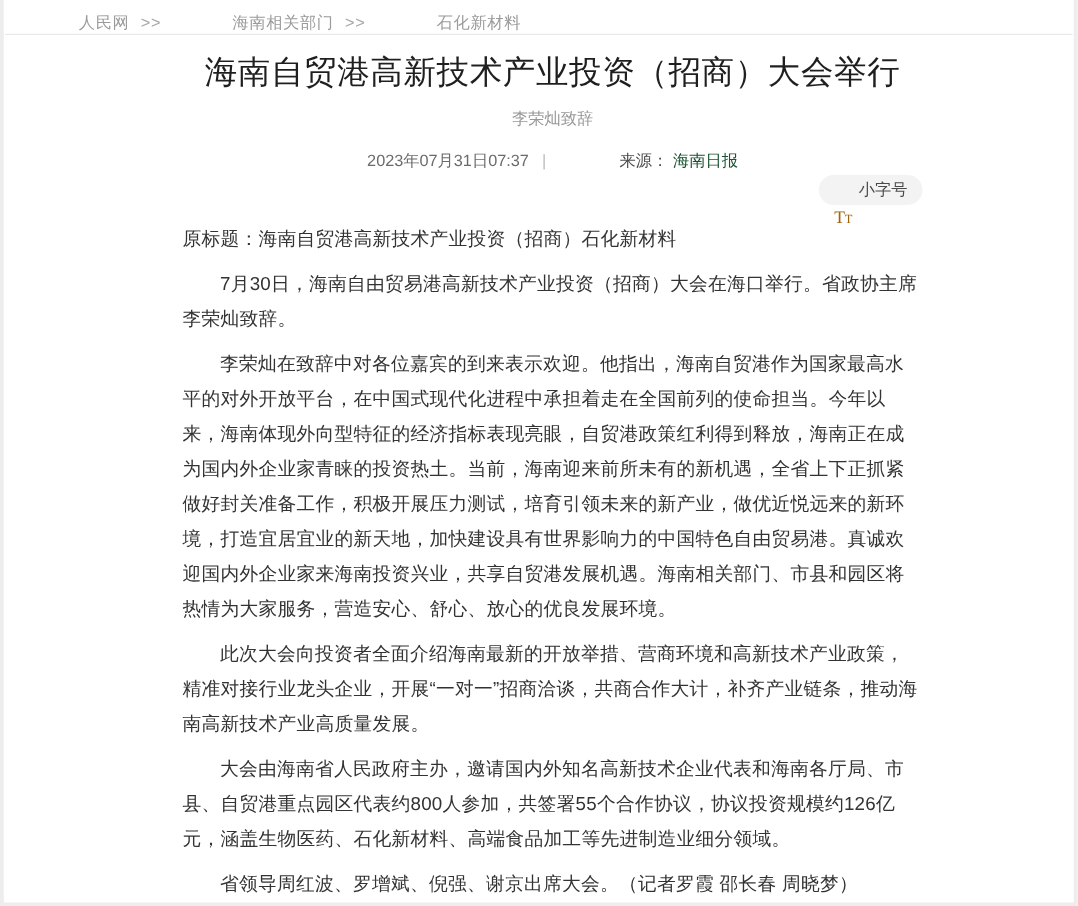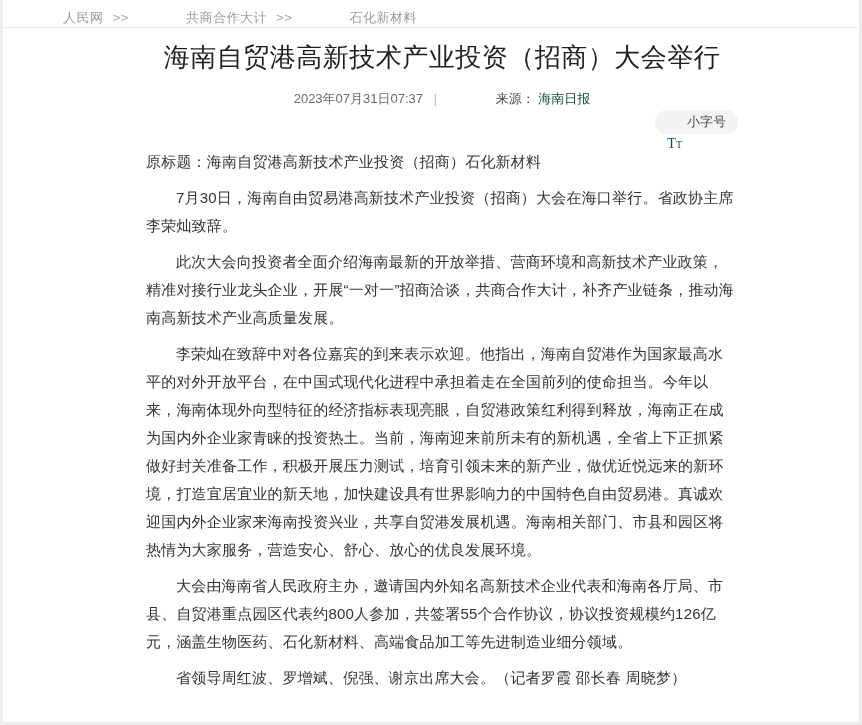--- a/index.html
+++ b/index.html
@@ -73,21 +73,21 @@
     height: 24px;
     padding: 0 12px;
     background: #f3f3f3;
     border: none;
     border-radius: 12px;
     font-family: "Liberation Sans", "DejaVu Sans", sans-serif;
     font-size: 13px;
     color: #4a4a4a;
     cursor: pointer;
   }
-  .t-icon { font-family: "Liberation Serif", "DejaVu Serif", serif; color: #0c4a6e; margin-right: 5px; margin-top: 44px; }
+  .t-icon { font-family: "Liberation Serif", "DejaVu Serif", serif; color: #a16207; margin-right: 5px; margin-top: 44px; }
   .t-big { font-size: 14px; }
   .t-small { font-size: 10px; }
   
   .body {
     margin-top: 14px;
     font-size: 15px;
     line-height: 28px;
     color: #333333;
     letter-spacing: 0.2px;
   }
@@ -96,47 +96,48 @@
   .body p:last-child { margin-bottom: 0; }
 </style>
 </head>
 <body>
 
 <div class="page">
 
   <div class="breadcrumb">
     <a>人民网</a>
     <span class="sep">&gt;&gt;</span>
-    <a>共商合作大计</a>
+    <a>海南相关部门</a>
     <span class="sep">&gt;&gt;</span>
     <a>石化新材料</a>
   </div>
 
   <div class="divider"></div>
 
   <div class="article-col">
     <h1 class="title">海南自贸港高新技术产业投资（招商）大会举行</h1>
+    <div class="subtitle">李荣灿致辞</div>
 
     <div class="meta">
       <span class="date">2023年07月31日07:37</span>
       <span class="pipe">|</span>
       <span class="src-label">来源：</span>
       <a class="src">海南日报</a>
     </div>
 
     <div class="toolbar">
       <button class="font-pill">
         <span class="t-icon"><span class="t-big">T</span><span class="t-small">T</span></span>
         <span class="t-label">小字号</span>
       </button>
     </div>
 
     <div class="body">
       <p class="orig-title">原标题：海南自贸港高新技术产业投资（招商）石化新材料</p>
       <p class="para">7月30日，海南自由贸易港高新技术产业投资（招商）大会在海口举行。省政协主席李荣灿致辞。</p>
+      <p class="para">李荣灿在致辞中对各位嘉宾的到来表示欢迎。他指出，海南自贸港作为国家最高水平的对外开放平台，在中国式现代化进程中承担着走在全国前列的使命担当。今年以来，海南体现外向型特征的经济指标表现亮眼，自贸港政策红利得到释放，海南正在成为国内外企业家青睐的投资热土。当前，海南迎来前所未有的新机遇，全省上下正抓紧做好封关准备工作，积极开展压力测试，培育引领未来的新产业，做优近悦远来的新环境，打造宜居宜业的新天地，加快建设具有世界影响力的中国特色自由贸易港。真诚欢迎国内外企业家来海南投资兴业，共享自贸港发展机遇。海南相关部门、市县和园区将热情为大家服务，营造安心、舒心、放心的优良发展环境。</p>
       <p class="para">此次大会向投资者全面介绍海南最新的开放举措、营商环境和高新技术产业政策，精准对接行业龙头企业，开展“一对一”招商洽谈，共商合作大计，补齐产业链条，推动海南高新技术产业高质量发展。</p>
-      <p class="para">李荣灿在致辞中对各位嘉宾的到来表示欢迎。他指出，海南自贸港作为国家最高水平的对外开放平台，在中国式现代化进程中承担着走在全国前列的使命担当。今年以来，海南体现外向型特征的经济指标表现亮眼，自贸港政策红利得到释放，海南正在成为国内外企业家青睐的投资热土。当前，海南迎来前所未有的新机遇，全省上下正抓紧做好封关准备工作，积极开展压力测试，培育引领未来的新产业，做优近悦远来的新环境，打造宜居宜业的新天地，加快建设具有世界影响力的中国特色自由贸易港。真诚欢迎国内外企业家来海南投资兴业，共享自贸港发展机遇。海南相关部门、市县和园区将热情为大家服务，营造安心、舒心、放心的优良发展环境。</p>
       <p class="para">大会由海南省人民政府主办，邀请国内外知名高新技术企业代表和海南各厅局、市县、自贸港重点园区代表约800人参加，共签署55个合作协议，协议投资规模约126亿元，涵盖生物医药、石化新材料、高端食品加工等先进制造业细分领域。</p>
       <p class="para">省领导周红波、罗增斌、倪强、谢京出席大会。（记者罗霞 邵长春 周晓梦）</p>
     </div>
   </div>
 
 </div>
 
 </body></html>

